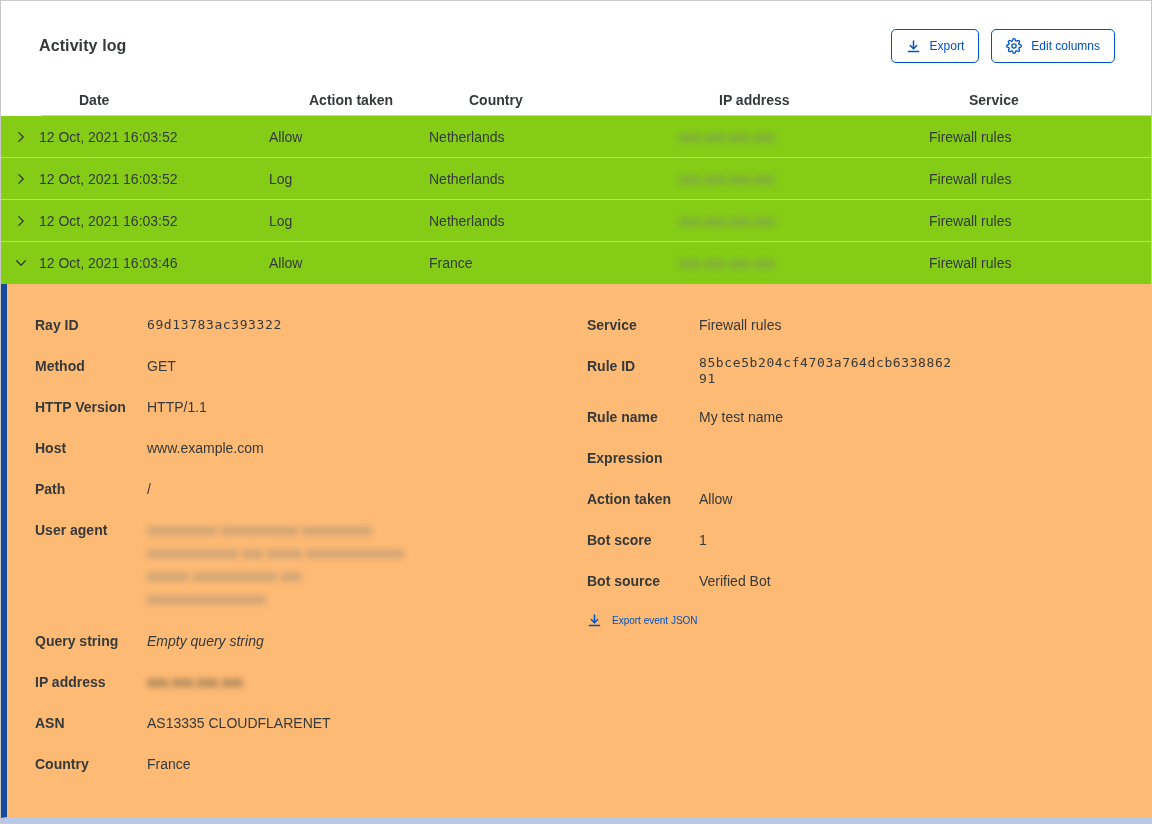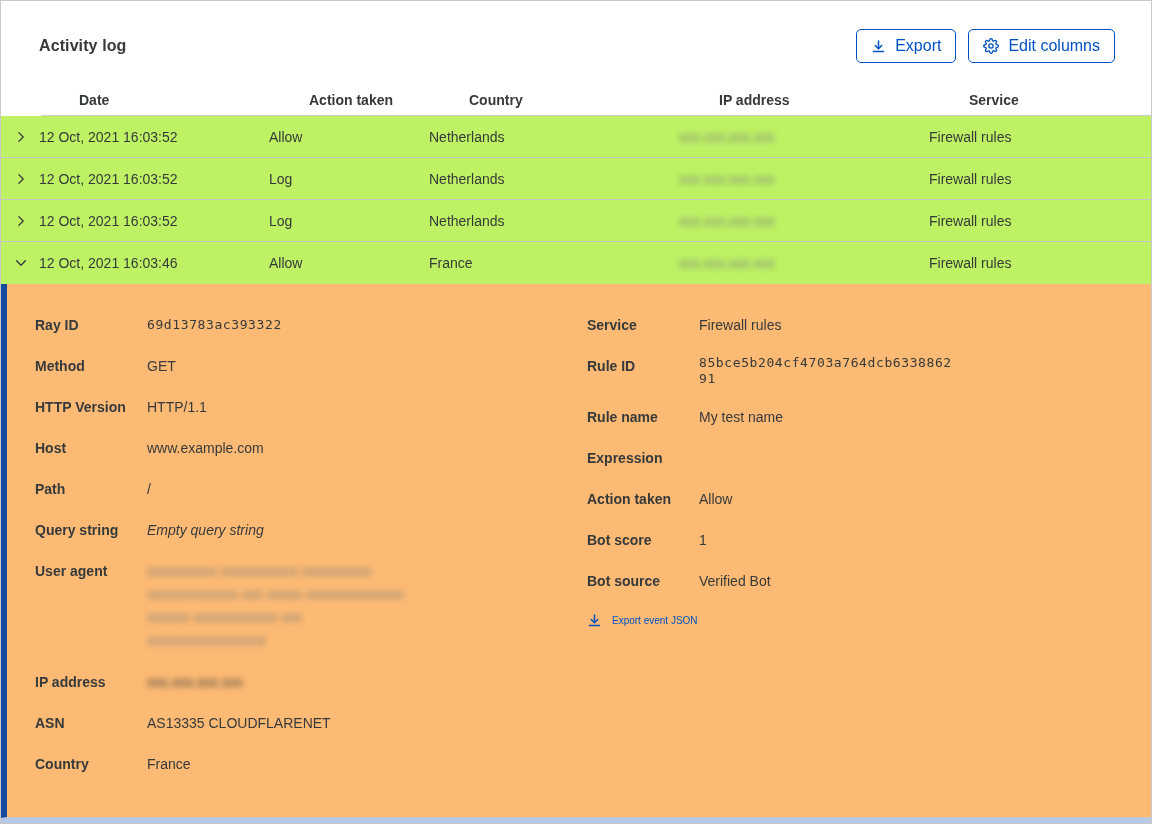--- a/index.html
+++ b/index.html
@@ -7,30 +7,30 @@
   .page {
     width:1152px; height:824px; border:1px solid #c9c9c9; background:#fff;
     display:flex; flex-direction:column; overflow:hidden; position:relative;
   }
   .header { display:flex; justify-content:space-between; align-items:center; padding:28px 36px 0 38px; }
   .page-title { font-size:16px; font-weight:700; color:#36393a; letter-spacing:0.1px; }
   .actions { display:flex; gap:12px; }
   .btn {
     display:inline-flex; align-items:center; gap:9px; background:#fff;
     border:1px solid #0051c3; border-radius:5px; color:#0051c3;
-    font-family:"Liberation Sans", sans-serif; font-size:16px; padding:7px 14px; cursor:pointer; height:34px;
+    font-family:"Liberation Sans", sans-serif; font-size:12px; padding:7px 14px; cursor:pointer; height:34px;
   }
   .btn .icon, .link .icon { display:inline-flex; align-items:center; }
   .thead, .trow {
     display:grid; grid-template-columns:38px 230px 160px 250px 250px 1fr;
     align-items:center; font-size:14px;
   }
   .thead { margin-top:22px; height:31px; border-bottom:1px solid #cfcfcf;margin-left:40px; }
   .th { font-weight:700; color:#36393a; }
-  .trow { height:42px; border-bottom:1px solid #c6c6c6; cursor:pointer; background:#bef264; }
+  .trow { height:42px; border-bottom:1px solid #c6c6c6; cursor:pointer; background:#84cc16; }
   .trow.expanded { border-bottom:none; }
   .chev { display:flex; justify-content:center; align-items:center; padding-left:2px; }
   .blur { filter:blur(3px); color:#7d7d7d; user-select:none; }
   .detail {
     flex:1; display:flex; border-left:6px solid #164a9c; border-bottom:1px solid #c9c9c9;
     padding:30px 0 0 28px; background:#fdba74;
   }
   .dcol-left { width:552px; flex-shrink:0; }
   .dcol-right { flex:1; }
   .field { display:flex; margin-bottom:19px; font-size:14px; line-height:22px; }
@@ -155,31 +155,31 @@
       </div>
       <div class="field">
         <div class="lbl">Host</div>
         <div class="val">www.example.com</div>
       </div>
       <div class="field">
         <div class="lbl">Path</div>
         <div class="val">/</div>
       </div>
       <div class="field">
-        <div class="lbl">Query string</div>
-        <div class="val italic">Empty query string</div>
-      </div>
-      <div class="field">
         <div class="lbl">User agent</div>
         <div class="val">
           <div class="ua-line blur">xxxxxxxxxx xxxxxxxxxxx xxxxxxxxxx</div>
           <div class="ua-line blur">xxxxxxxxxxxxx xxx xxxxx xxxxxxxxxxxxxx</div>
           <div class="ua-line blur">xxxxxx xxxxxxxxxxxx xxx</div>
           <div class="ua-line blur">xxxxxxxxxxxxxxxxx</div>
         </div>
+      </div>
+      <div class="field">
+        <div class="lbl">Query string</div>
+        <div class="val italic">Empty query string</div>
       </div>
       <div class="field">
         <div class="lbl">IP address</div>
         <div class="val blur">xxx.xxx.xxx.xxx</div>
       </div>
       <div class="field">
         <div class="lbl">ASN</div>
         <div class="val">AS13335 CLOUDFLARENET</div>
       </div>
       <div class="field">

